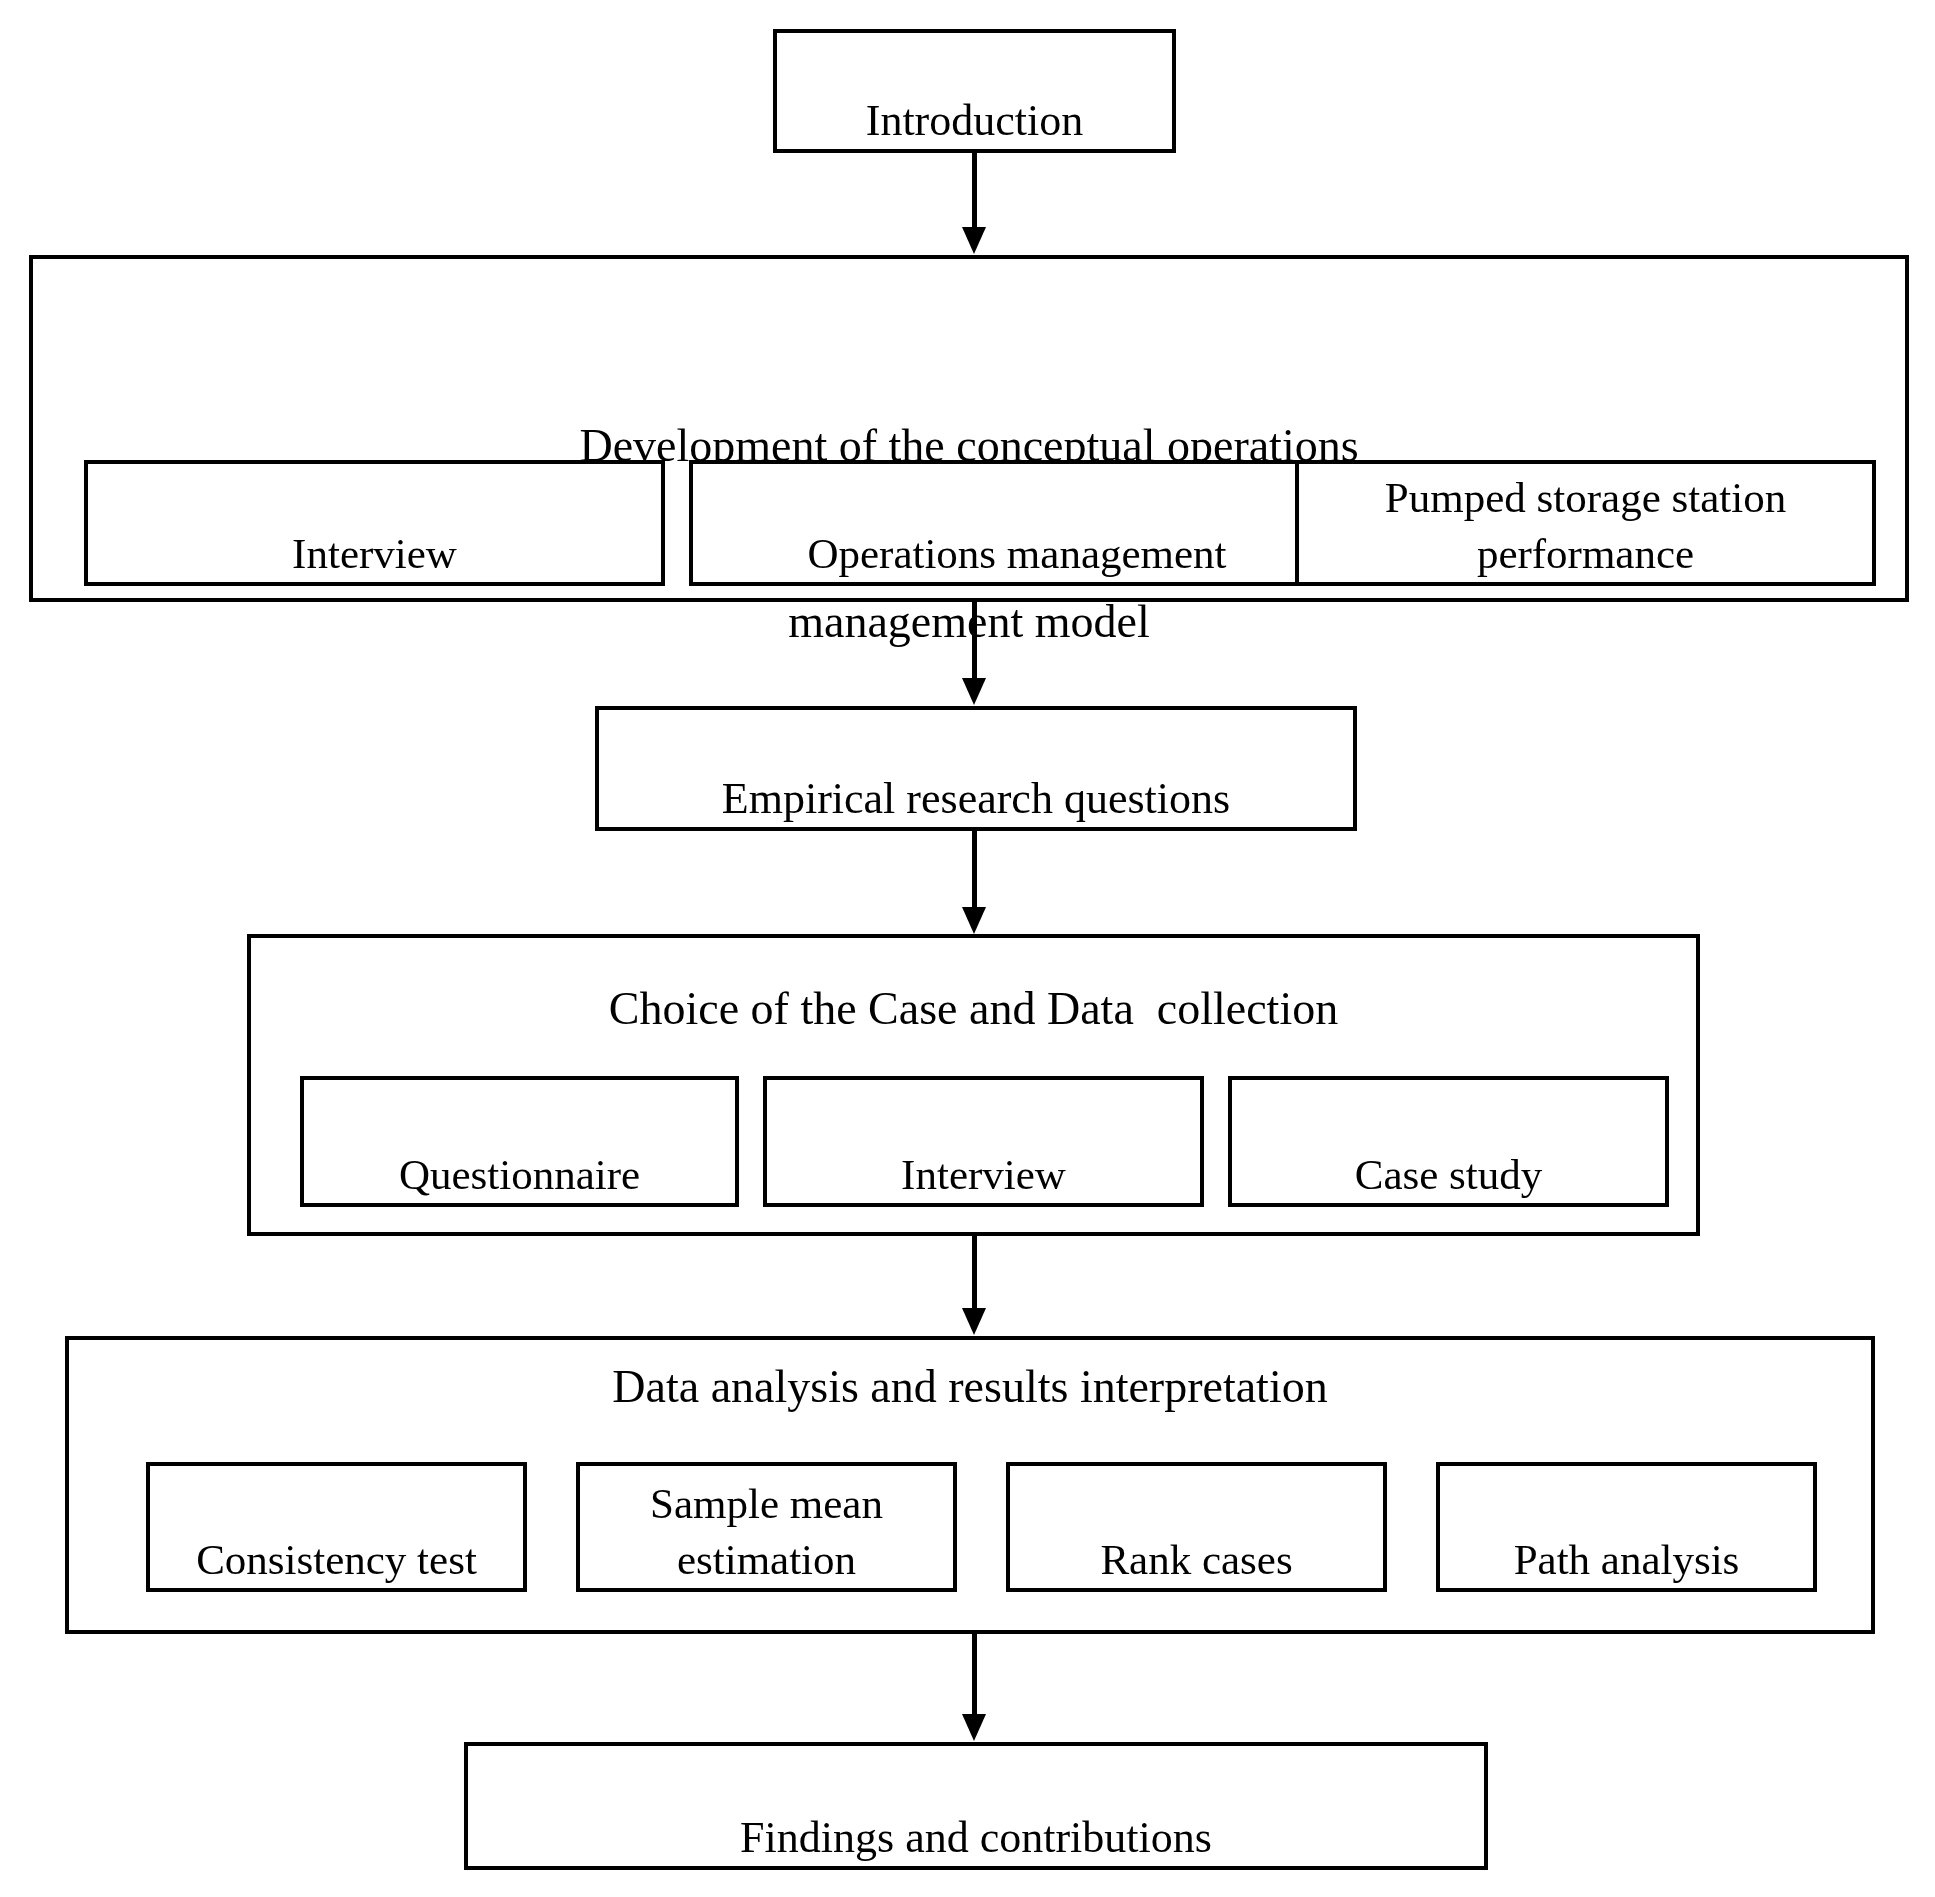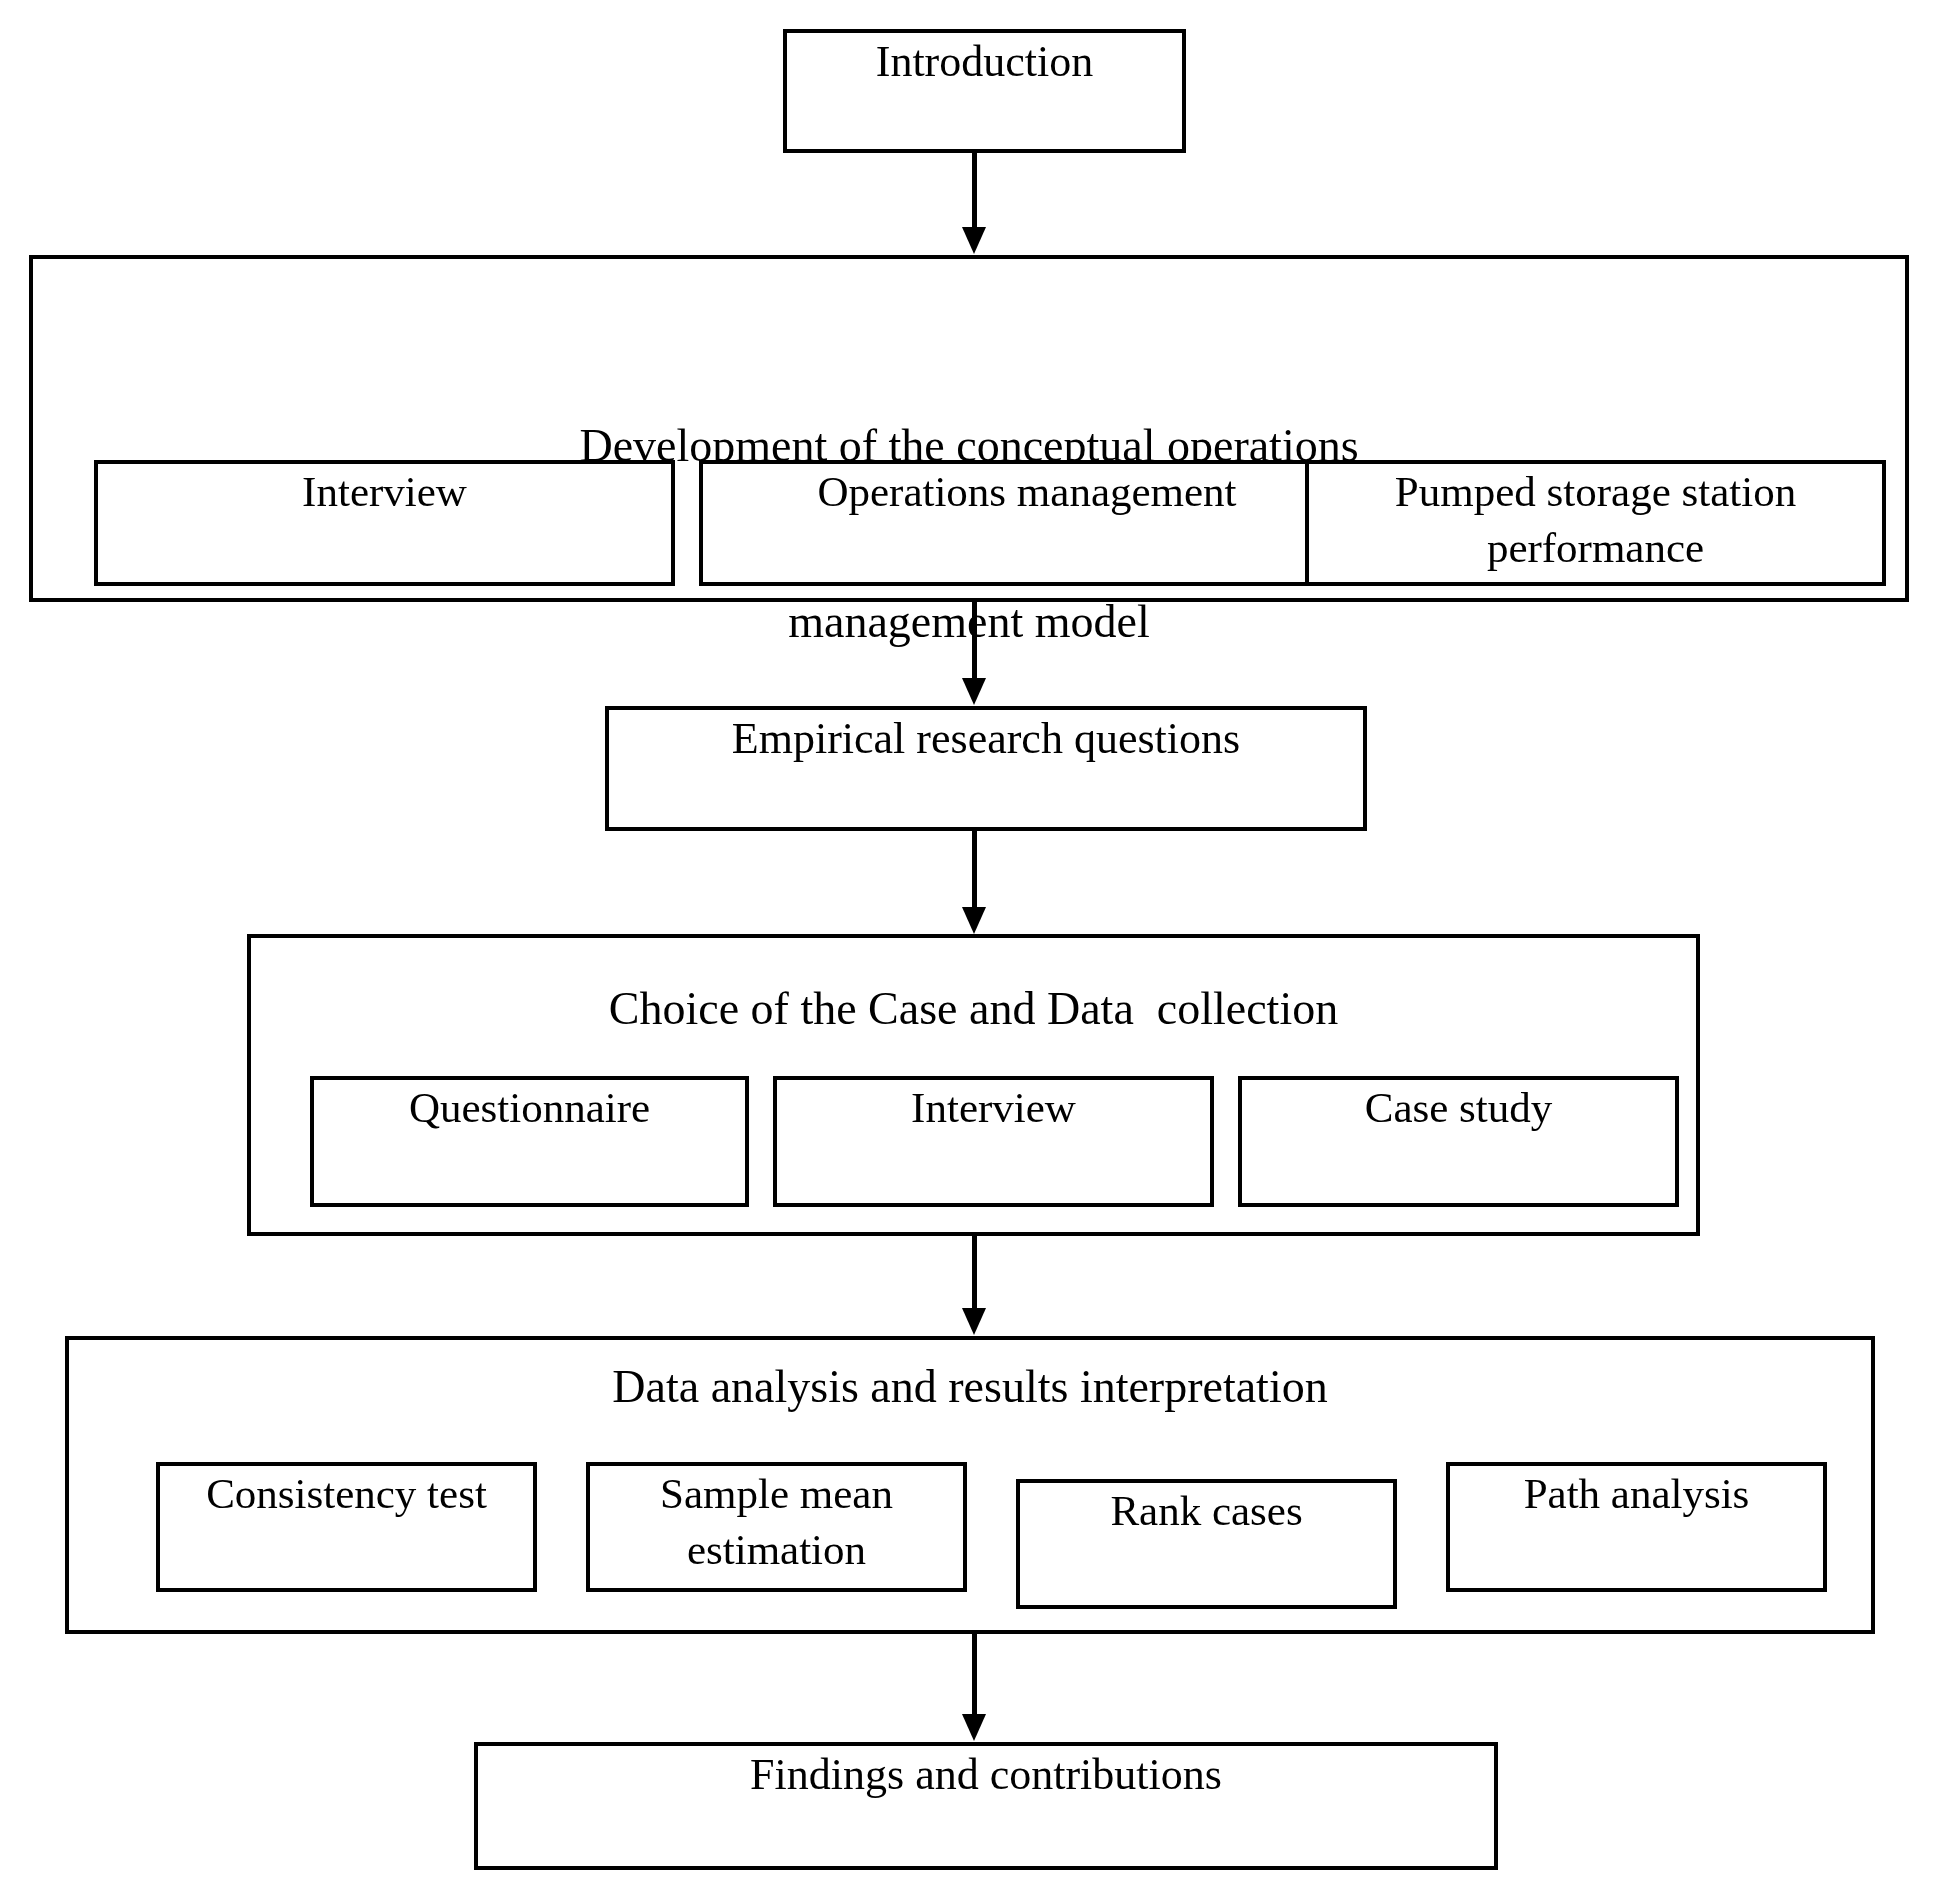--- a/index.html
+++ b/index.html
@@ -14,27 +14,26 @@
     background: var(--paper);
     overflow: hidden;
   }
 
   
   .box {
     position: absolute;
     border: 4.8px solid var(--ink);
     background: var(--paper);
     display: flex;
-    align-items: flex-start;
+    align-items: flex-end;
     justify-content: center;
     text-align: center;
     font-size: 44px;
     line-height: 1.3;
     white-space: pre-wrap;
-    margin-left: 10px;
   }
 
   .container {
     position: absolute;
     border: 4.8px solid var(--ink);
     background: var(--paper);
   }
   .ctitle {
     width: 100%;
     text-align: center;
@@ -84,21 +83,21 @@
   .cd-c1     { left: 49px;   top: 138px;  width: 439px;  height: 131px; }
   .cd-c2     { left: 512px;  top: 138px;  width: 441px;  height: 131px; }
   .cd-c3     { left: 977px; top: 138px;  width: 441px;  height: 131px; }
 
   .arrow-4   { left: 972px; top: 1236px; height: 72px; }
 
   .analysis  { left: 65px;  top: 1336px; width: 1810px; height: 298px; }
   .analysis .ctitle { padding-top: 18px; }
   .an-c1     { left: 77px;  top: 122px;  width: 381px;  height: 130px; }
   .an-c2     { left: 507px;  top: 122px;  width: 381px;  height: 130px; }
-  .an-c3     { left: 937px; top: 139px;  width: 381px;  height: 130px; }
+  .an-c3     { left: 937px; top: 122px;  width: 381px;  height: 130px; }
   .an-c4     { left: 1367px; top: 122px;  width: 381px;  height: 130px; }
 
   .arrow-5   { left: 972px; top: 1633px; height: 81px; }
 
   .findings  { left: 464px;  top: 1742px; width: 1024px; height: 128px; }
 </style>
 </head>
 <body>
 
 <div class="canvas">

